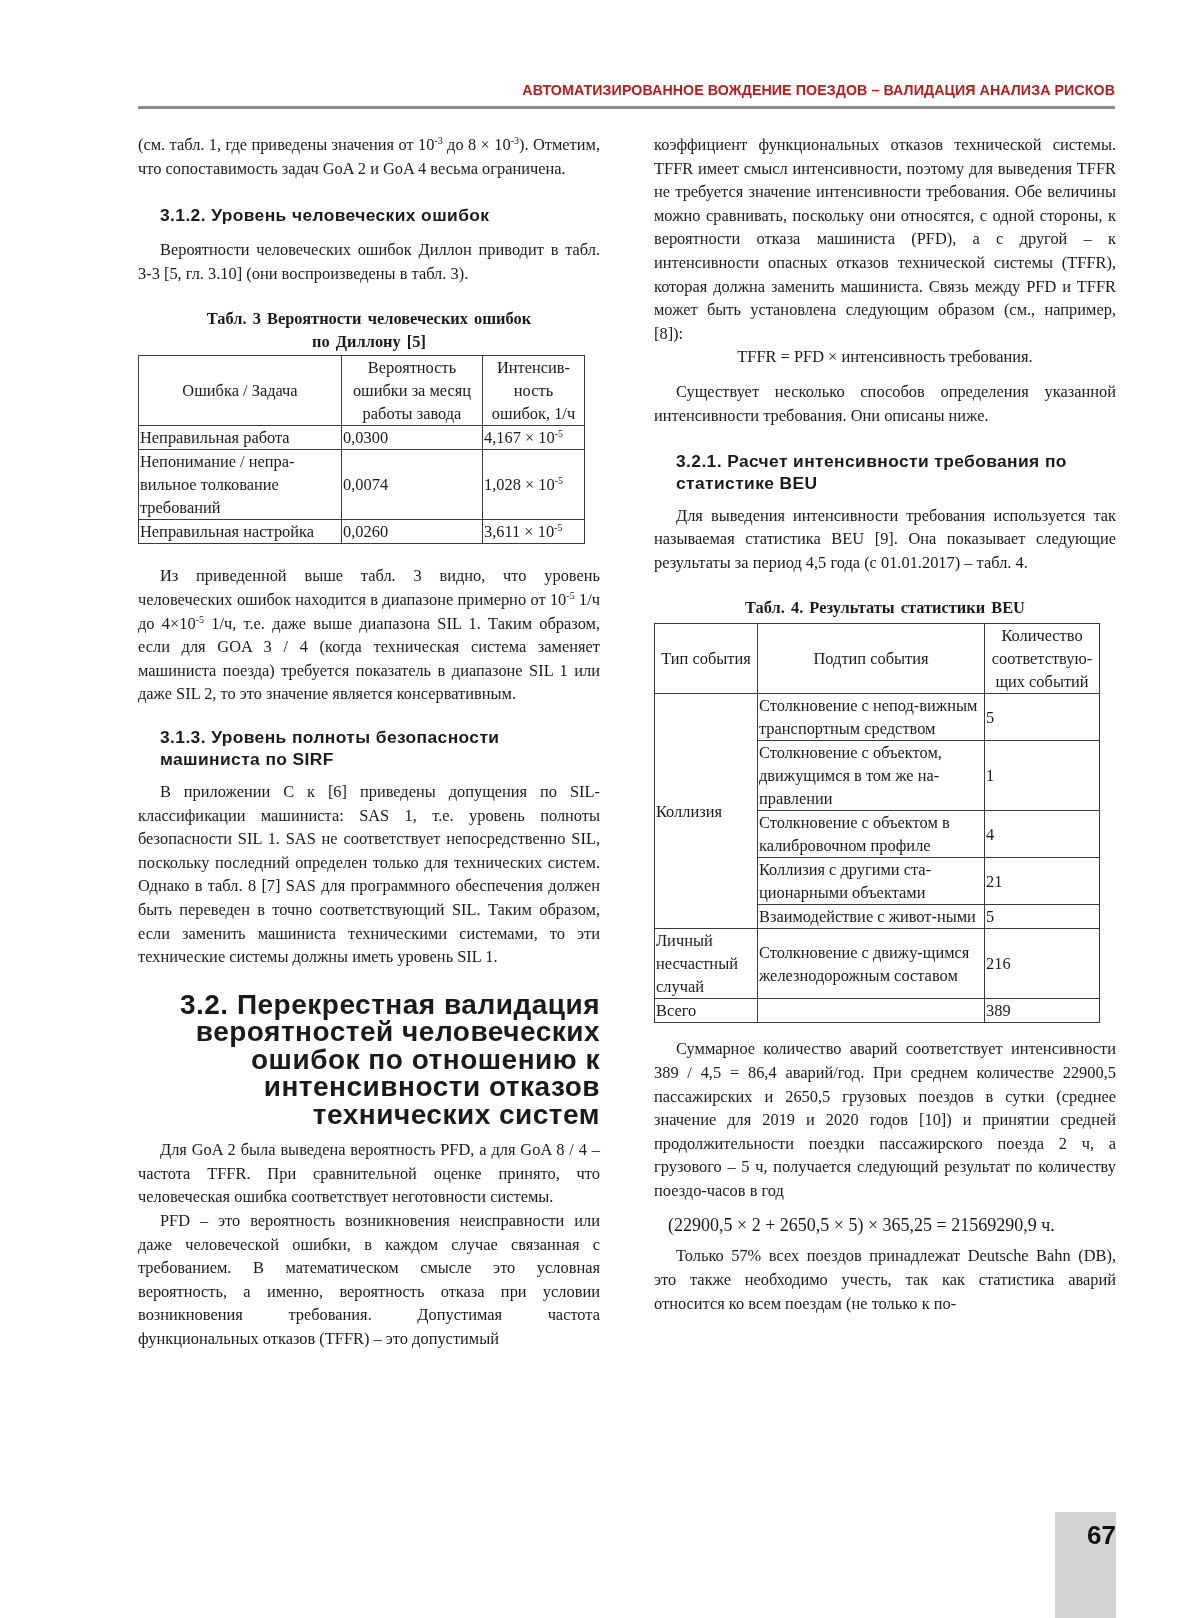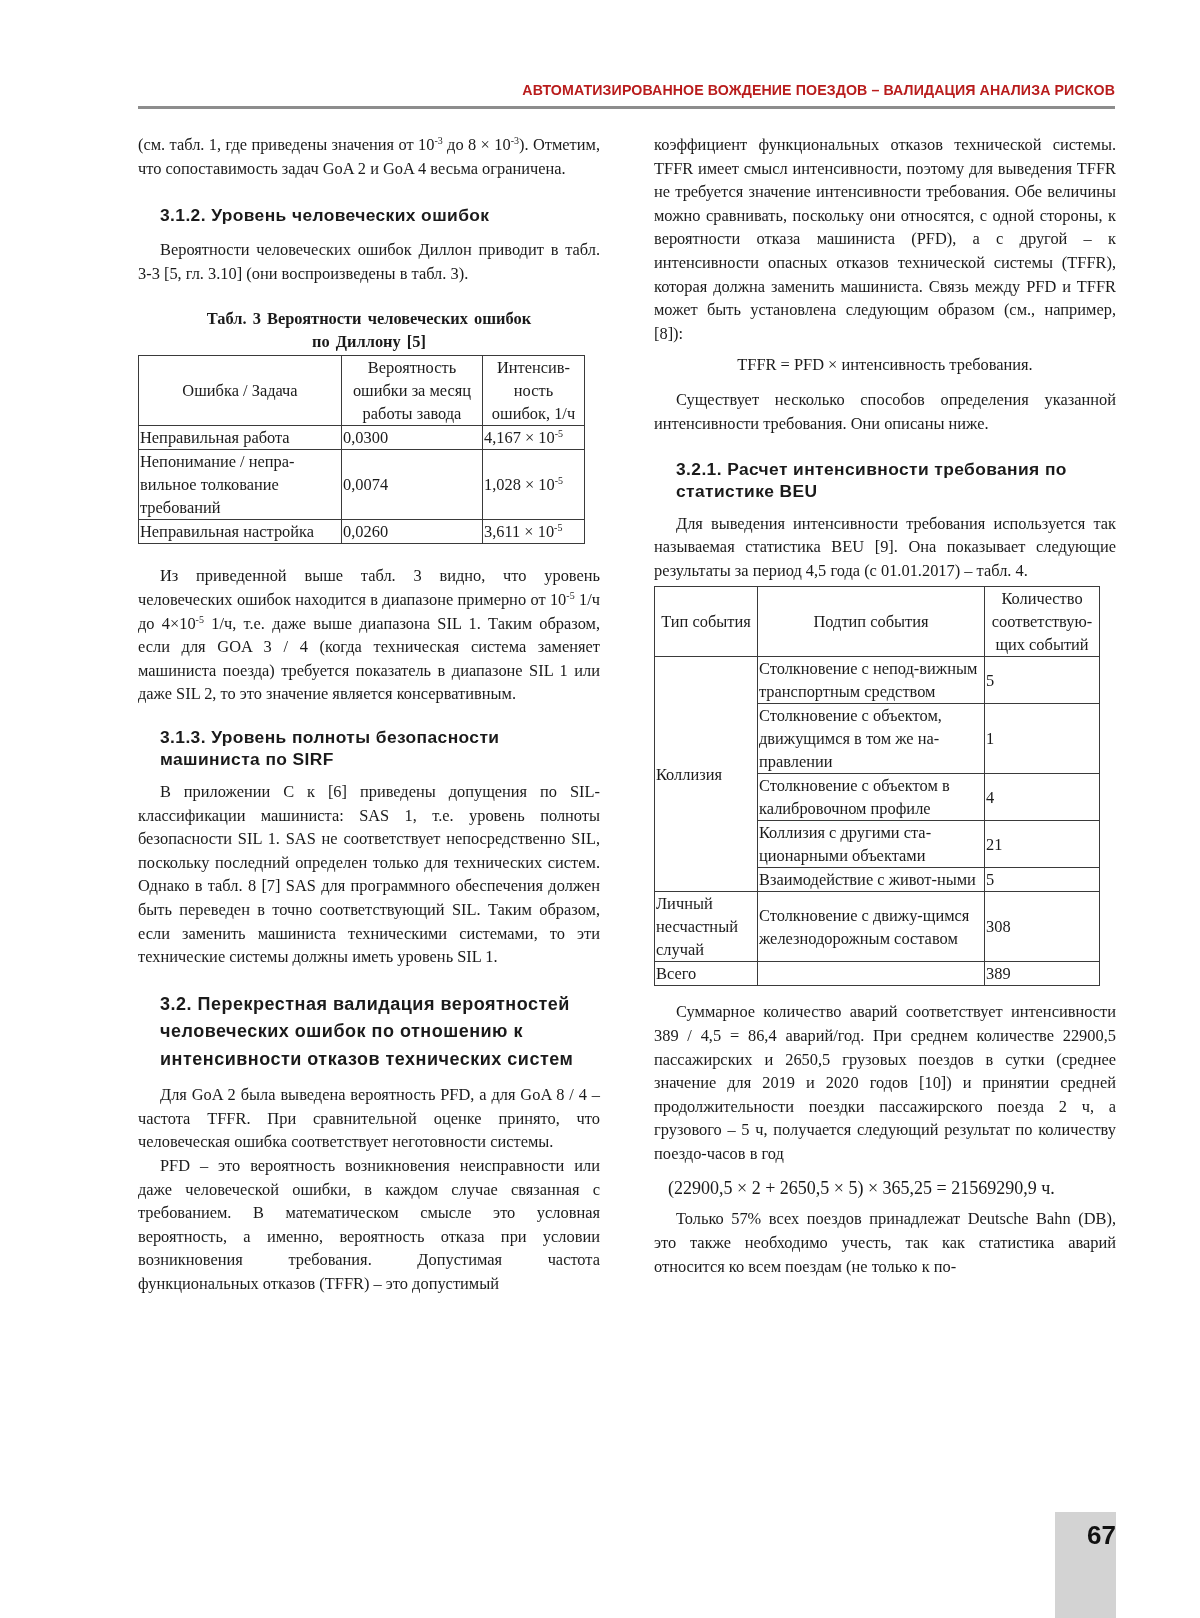--- a/index.html
+++ b/index.html
@@ -11,21 +11,21 @@
     .head-rule { position: absolute; left: 138px; top: 106px; width: 977px; height: 3px; background: #8d8d8d; }
     .col { position: absolute; top: 133px; width: 462px; }
     .col-left { left: 138px; }
     .col-right { left: 654px; }
     p { margin: 0; font-size: 16.4px; line-height: 23.6px; text-align: justify; }
     p.indent { text-indent: 22px; }
     .sub { font-size: 10px; vertical-align: super; line-height: 0; }
     h3 { margin: 0; font-family: "Liberation Sans", sans-serif; font-weight: bold;
          font-size: 17.4px; line-height: 22px; padding-left: 22px; letter-spacing: 0.4px; }
     h2 { margin: 0; font-family: "Liberation Sans", sans-serif; font-weight: bold;
-         font-size: 18px; line-height: 27.5px; padding-left: 22px; letter-spacing: 0.5px; }
+         font-size: 28px; line-height: 27.5px; padding-left: 22px; letter-spacing: 0.5px; text-align: right; }
     .tcap { text-align: center; font-weight: bold; font-size: 16.4px; line-height: 23px; word-spacing: 2px; }
     table { border-collapse: collapse; font-size: 16.4px; line-height: 23px; }
     td, th { border: 1.6px solid #3a3a3a; vertical-align: middle; font-weight: normal; padding: 0 1px; }
     .formula { text-align: center; font-size: 16.4px; line-height: 23px; }
     .formula2 { font-size: 18px; line-height: 26px; padding-left: 14px; font-family: "Liberation Serif", serif; }
     .page-tab { position: absolute; left: 1055px; top: 1512px; width: 61px; height: 106px; background: #d3d3d3; }
     .page-num { position: absolute; left: 1055px; top: 1520px; width: 61px; text-align: right;
                 font-family: "Liberation Sans", sans-serif; font-weight: bold; font-size: 26px; color: #111; }
   </style>
 </head>
@@ -79,28 +79,29 @@
 
   <h2 style="margin-top:22px;">3.2. Перекрестная валидация вероятностей человеческих ошибок по отношению к интенсивности отказов технических систем</h2>
 
   <p class="indent" style="margin-top:10px;">Для GoA 2 была выведена вероятность PFD, а для GoA 8 / 4 – частота TFFR. При сравнительной оценке принято, что человеческая ошибка соответствует неготовности системы.</p>
   <p class="indent">PFD – это вероятность возникновения неисправности или даже человеческой ошибки, в каждом случае связанная с требованием. В математическом смысле это условная вероятность, а именно, вероятность отказа при условии возникновения требования. Допустимая частота функциональных отказов (TFFR) – это допустимый</p>
 </div>
 
 <div class="col col-right">
   <p>коэффициент функциональных отказов технической системы. TFFR имеет смысл интенсивности, поэтому для выведения TFFR не требуется значение интенсивности требования. Обе величины можно сравнивать, поскольку они относятся, с одной стороны, к вероятности отказа машиниста (PFD), а с другой – к интенсивности опасных отказов технической системы (TFFR), которая должна заменить машиниста. Связь между PFD и TFFR может быть установлена следующим образом (см., например, [8]):</p>
 
-  <div class="formula" style="margin-top:8px;">TFFR = PFD × интенсивность требования.</div>
+  <div class="formula" style="margin-top:0;">TFFR = PFD × интенсивность требования.</div>
 
   <p class="indent" style="margin-top:12px;">Существует несколько способов определения указанной интенсивности требования. Они описаны ниже.</p>
 
   <h3 style="margin-top:22px;">3.2.1. Расчет интенсивности требования по статистике BEU</h3>
 
   <p class="indent" style="margin-top:10px;">Для выведения интенсивности требования используется так называемая статистика BEU [9]. Она показывает следующие результаты за период 4,5 года (с 01.01.2017) – табл. 4.</p>
 
+  <div class="tcap" style="margin-top:22px;">Табл. 4. Результаты статистики BEU</div>
 
   <table style="width:446px; margin-top:4px;">
     <tbody>
         <tr>
       <th style="width:100px;">Тип события</th>
       <th style="width:224px;">Подтип события</th>
       <th>Количество соответствую-щих событий</th>
     </tr>
     <tr>
       <td rowspan="5">Коллизия</td>
@@ -119,21 +120,21 @@
       <td>Коллизия с другими ста-ционарными объектами</td>
       <td>21</td>
     </tr>
     <tr>
       <td>Взаимодействие с живот-ными</td>
       <td>5</td>
     </tr>
     <tr>
       <td>Личный несчастный случай</td>
       <td>Столкновение с движу-щимся железнодорожным составом</td>
-      <td>308</td>
+      <td>216</td>
     </tr>
     <tr>
       <td>Всего</td>
       <td></td>
       <td>389</td>
     </tr>
   </tbody>
     </table>
 
   <p class="indent" style="margin-top:14px;">Суммарное количество аварий соответствует интенсивности 389 / 4,5 = 86,4 аварий/год. При среднем количестве 22900,5 пассажирских и 2650,5 грузовых поездов в сутки (среднее значение для 2019 и 2020 годов [10]) и принятии средней продолжительности поездки пассажирского поезда 2 ч, а грузового – 5 ч, получается следующий результат по количеству поездо-часов в год</p>

